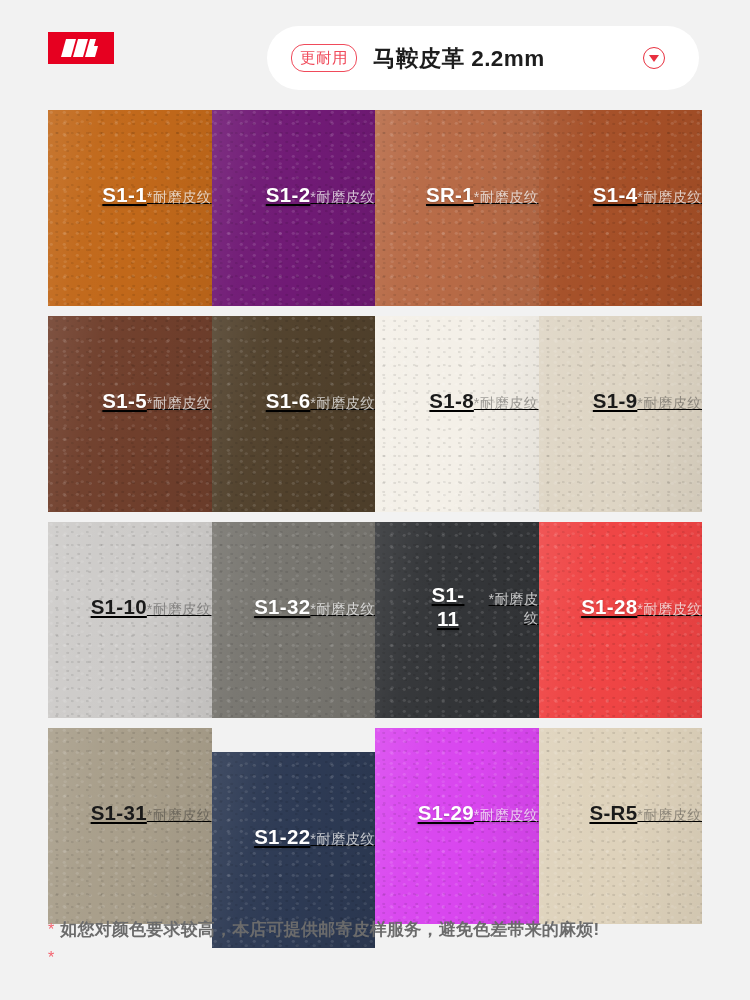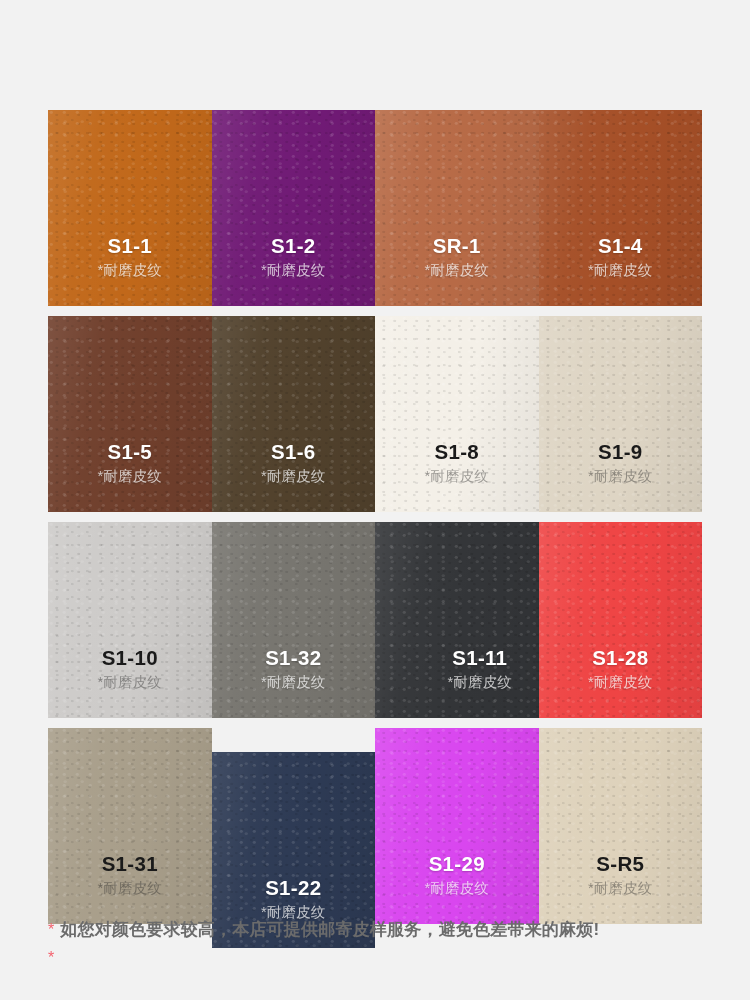--- a/index.html
+++ b/index.html
@@ -110,24 +110,25 @@
     margin-bottom: 10px;
   }
   .row:last-child { margin-bottom: 0; }
 
   .swatch {
     position: relative;
     width: 163.5px;
     height: 196px;
     overflow: hidden;
     display: flex;
-    flex-direction: column;
+    flex-direction: row;
     justify-content: flex-end;
     align-items: center;
     padding-bottom: 26px;
+    text-decoration: underline;
   }
 
   
   .swatch .grain {
     position: absolute;
     inset: 0;
     background-image:
       radial-gradient(ellipse 3px 2.4px at 25% 22%, rgba(255,255,255,0.13) 40%, rgba(255,255,255,0) 72%),
       radial-gradient(ellipse 3px 2.4px at 72% 62%, rgba(255,255,255,0.10) 40%, rgba(255,255,255,0) 72%),
       radial-gradient(ellipse 2.6px 2px at 52% 88%, rgba(0,0,0,0.10) 40%, rgba(0,0,0,0) 75%),
@@ -153,21 +154,21 @@
     letter-spacing: 0.3px;
     line-height: 1.15;
     text-align: center;
   }
   .swatch .sub {
     position: relative;
     z-index: 2;
     font-size: 14.5px;
     line-height: 1.3;
     margin-top: 4px;
-    text-align: left;
+    text-align: right;
     letter-spacing: 0.2px;
   }
 
   .txt-light .code { color: #ffffff; text-shadow: 0 1px 2px rgba(0,0,0,0.22); }
   .txt-light .sub  { color: rgba(255,255,255,0.72); text-shadow: 0 1px 2px rgba(0,0,0,0.18); }
 
   .txt-dark .code  { color: #1a1a1a; }
   .txt-dark .sub   { color: rgba(40,40,40,0.42); }
 
   
@@ -200,20 +201,41 @@
     color: #adadad;
     letter-spacing: 0.2px;
   }
   .note-line + .note-line { margin-top: 9px; }
 </style>
 </head>
 <body>
 
 <div id="page">
 
+  <div class="header">
+
+    <div class="logo-box" style="background-color: rgb(230, 0, 32);">
+      <span>
+        <svg width="42" height="18" viewBox="0 0 42 18" aria-hidden="true">
+          <polygon points="6,0 16,0 11,18 1,18" fill="#ffffff"></polygon>
+          <polygon points="18,0 28,0 23,18 13,18" fill="#ffffff"></polygon>
+          <polygon points="30,0 40,0 35,18 25,18" fill="#ffffff"></polygon>
+          <polygon points="36,0 42,0 40,7 34,7" fill="#e60020"></polygon>
+        </svg>
+      </span>
+    </div>
+
+    <div class="title-pill">
+      <span class="tag-badge">更耐用</span>
+      <span class="pill-title">马鞍皮革 2.2mm</span>
+      <span class="drop-icon">
+        <i></i>
+      </span>
+    </div>
+  </div>
 
   <div class="grid">
 
     <div class="row">
       <div class="swatch txt-light" style="background-color: rgb(193, 104, 26);">
         <span class="grain"></span>
         <span class="sheen"></span>
         <div class="code">S1-1</div>
         <div class="sub">*耐磨皮纹</div>
       </div>

